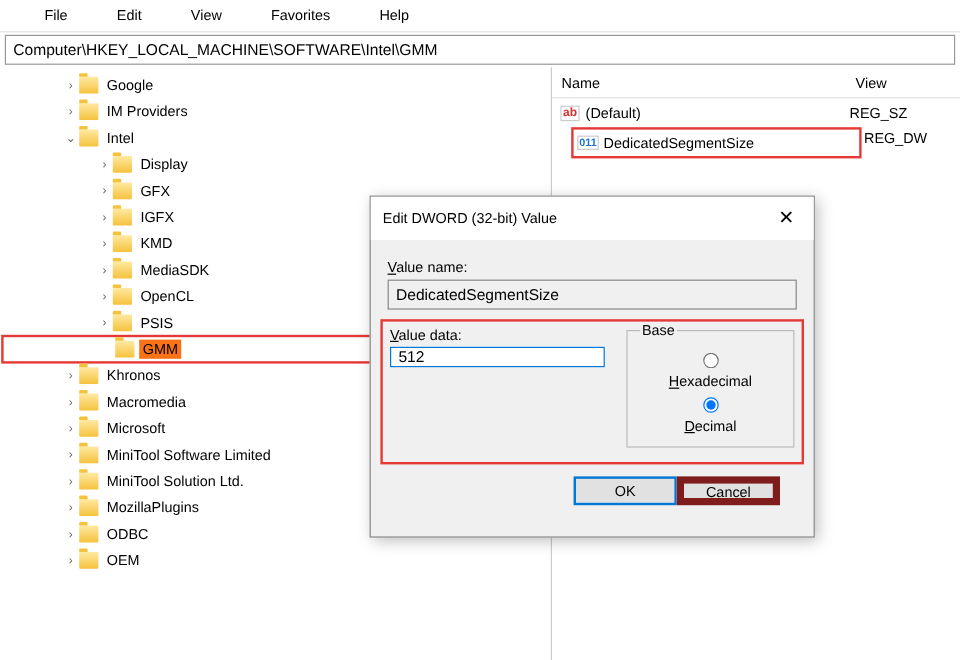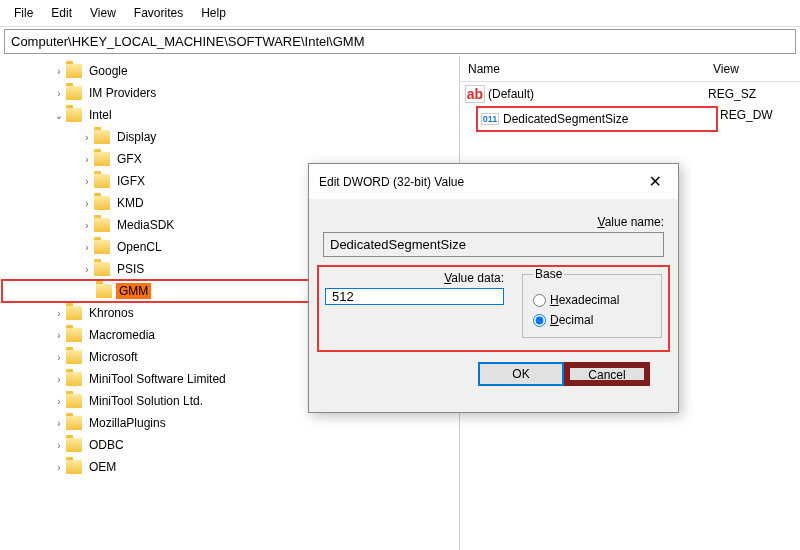--- a/index.html
+++ b/index.html
@@ -1,19 +1,19 @@
 <!DOCTYPE html>
 <html><head>
   <meta charset="utf-8">
   <style>
     * { box-sizing: border-box; margin: 0; padding: 0; font-family: 'Segoe UI', Tahoma, sans-serif; font-size: 12px; }
     body { background: #fff; width: 800px; height: 550px; overflow: hidden; position: relative; }
     
     .menubar { display: flex; padding: 4px 6px; border-bottom: 1px solid #e0e0e0; gap: 2px; }
-    .menubar span { padding: 2px 8px; cursor: default; }
+    .menubar span { padding: 2px 8px; cursor: default; margin-left: 23px; }
     
     .addressbar { border: 1px solid #999; margin: 2px 4px; padding: 4px 6px; background: #fff; font-size: 13px; }
     
     .main { display: flex; height: calc(100% - 52px); }
     
     .tree-panel { width: 460px; border-right: 1px solid #ccc; overflow-y: scroll; padding: 4px 0; position: relative; }
     .tree-panel::-webkit-scrollbar { width: 16px; }
     .tree-panel::-webkit-scrollbar-track { background: #f0f0f0; }
     .tree-panel::-webkit-scrollbar-thumb { background: #c0c0c0; }
     
@@ -30,35 +30,35 @@
     .list-header .col { padding: 4px 8px; font-size: 12px; }
     .col-name { width: 245px; }
     .col-type { flex: 1; }
     
     .list-row { display: flex; align-items: center; height: 24px; padding-left: 6px; }
     .list-row .icon-sz { width: 18px; height: 18px; margin-right: 4px; display: flex; align-items: center; justify-content: center; }
     .list-row .val-name { width: 220px; }
     .list-row .val-type { }
     .list-row.highlight { outline: 2px solid #e53935; outline-offset: -1px; margin: 1px 17px; width: 240px; padding-left: 4px; }
     
-    .reg-sz-icon { font-size: 14px; font-weight: bold; color: #d32f2f; background: #fff; border: 1px solid #ccc; padding: 0 1px; }
+    .reg-sz-icon { font-size: 10px; font-weight: bold; color: #d32f2f; background: #fff; border: 1px solid #ccc; padding: 0 1px; }
     .reg-dw-icon { font-size: 9px; font-weight: bold; color: #1976d2; background: #fff; border: 1px solid #ccc; padding: 0 1px; }
     
     .dialog { position: absolute; left: 308px; top: 163px; width: 371px; background: #f0f0f0; border: 1px solid #888; box-shadow: 3px 3px 12px rgba(0,0,0,0.25); }
     .dialog-titlebar { display: flex; justify-content: space-between; align-items: center; padding: 8px 10px; background: #fff; font-size: 13px; }
     .dialog-titlebar .close { font-size: 16px; font-weight: 300; cursor: default; padding: 0 6px; }
     .dialog-body { padding: 12px 14px; }
-    .dialog-body .lbl { font-size: 12px; margin-bottom: 3px; margin-top: 4px; text-align: right; }
+    .dialog-body .lbl { font-size: 12px; margin-bottom: 3px; margin-top: 4px; }
     .dialog-body .ro-input { width: 100%; border: 1px solid #888; background: #f0f0f0; padding: 4px 6px; font-size: 13px; margin-bottom: 10px; }
     .dialog-body .highlight-box { border: 2px solid #e53935; padding: 0 6px 12px 6px; margin: -2px -6px 10px -6px; display: flex; gap: 18px; }
     .dialog-body .left-col { flex: 1; }
     .dialog-body .value-input { width: 100%; border: 1px solid #0078d7; padding: 0 6px; font-size: 13px; }
     .dialog-body fieldset { border: 1px solid #bbb; padding: 6px 10px 10px 10px; min-width: 140px; }
     .dialog-body fieldset legend { font-size: 12px; padding: 0 2px; }
-    .dialog-body .radio-row { display: flex; align-items: center; gap: 4px; margin-top: 6px; font-size: 12px; }
+    .dialog-body .radio-row { display: flex; align-items: center; gap: 4px; margin-top: 6px; font-size: 12px; flex-direction: column; }
     .dialog-buttons { display: flex; justify-content: flex-end; padding: 0 14px 14px 14px; }
     .dialog-buttons button { width: 86px; height: 24px; border: 6px solid #7f1d1d; background: #e1e1e1; font-size: 12px; }
     .dialog-buttons button.primary { border: 2px solid #0078d7; }
     .underline-first::first-letter { text-decoration: underline; }
   </style>
 </head>
 <body>
 
 <div class="menubar">
   <span>File</span>

